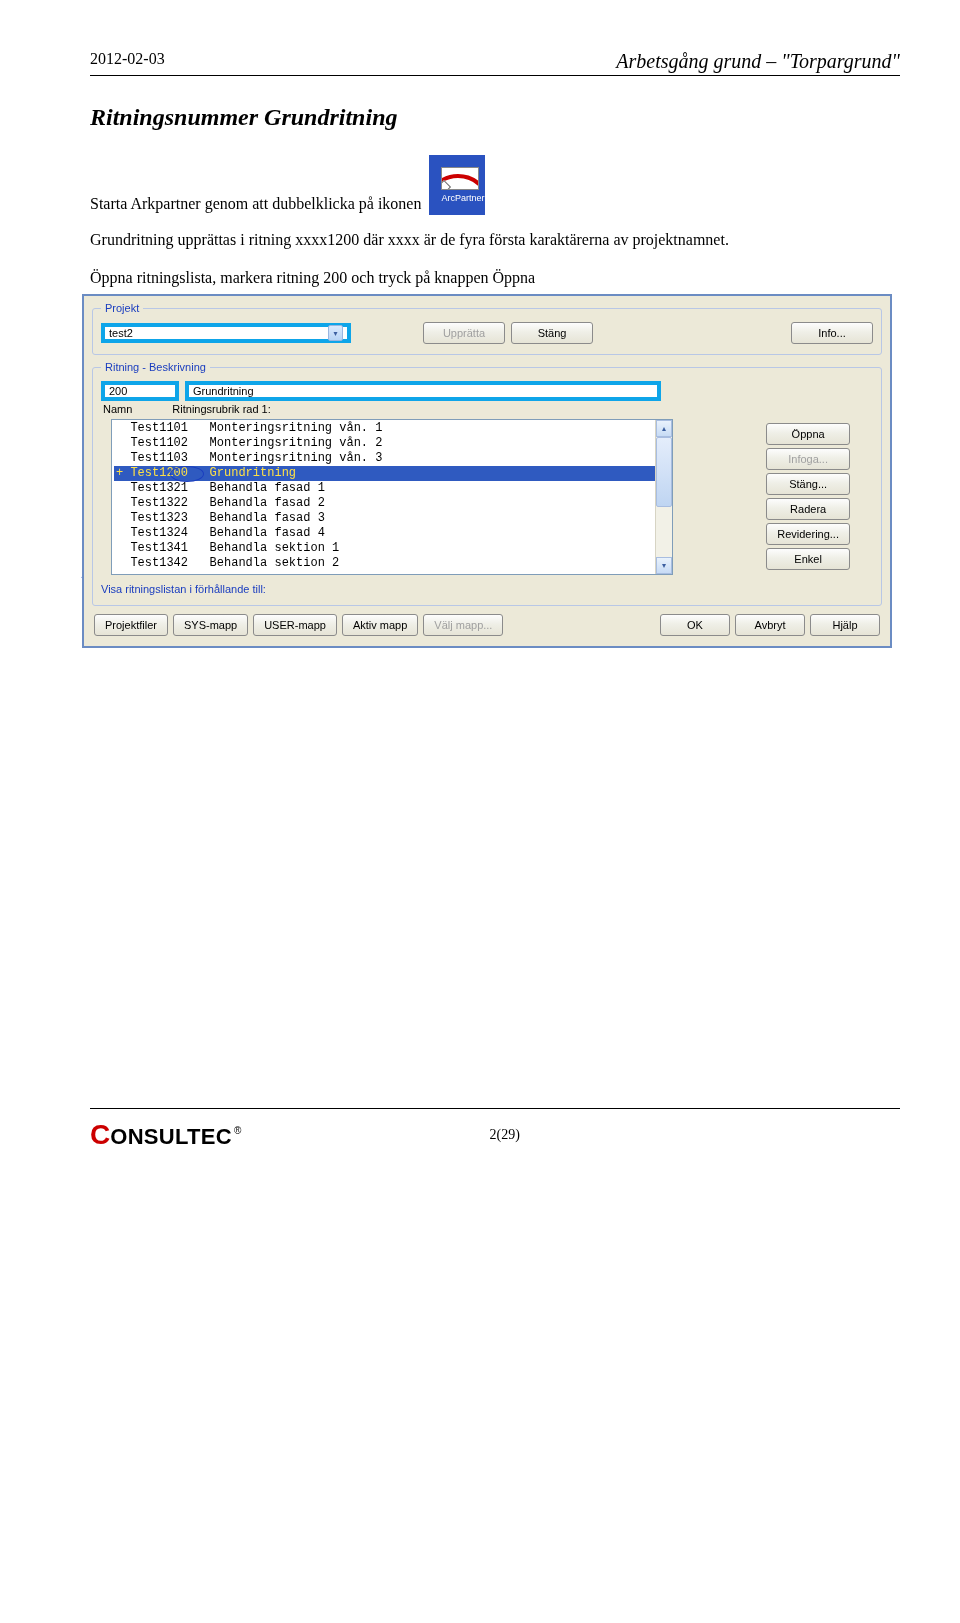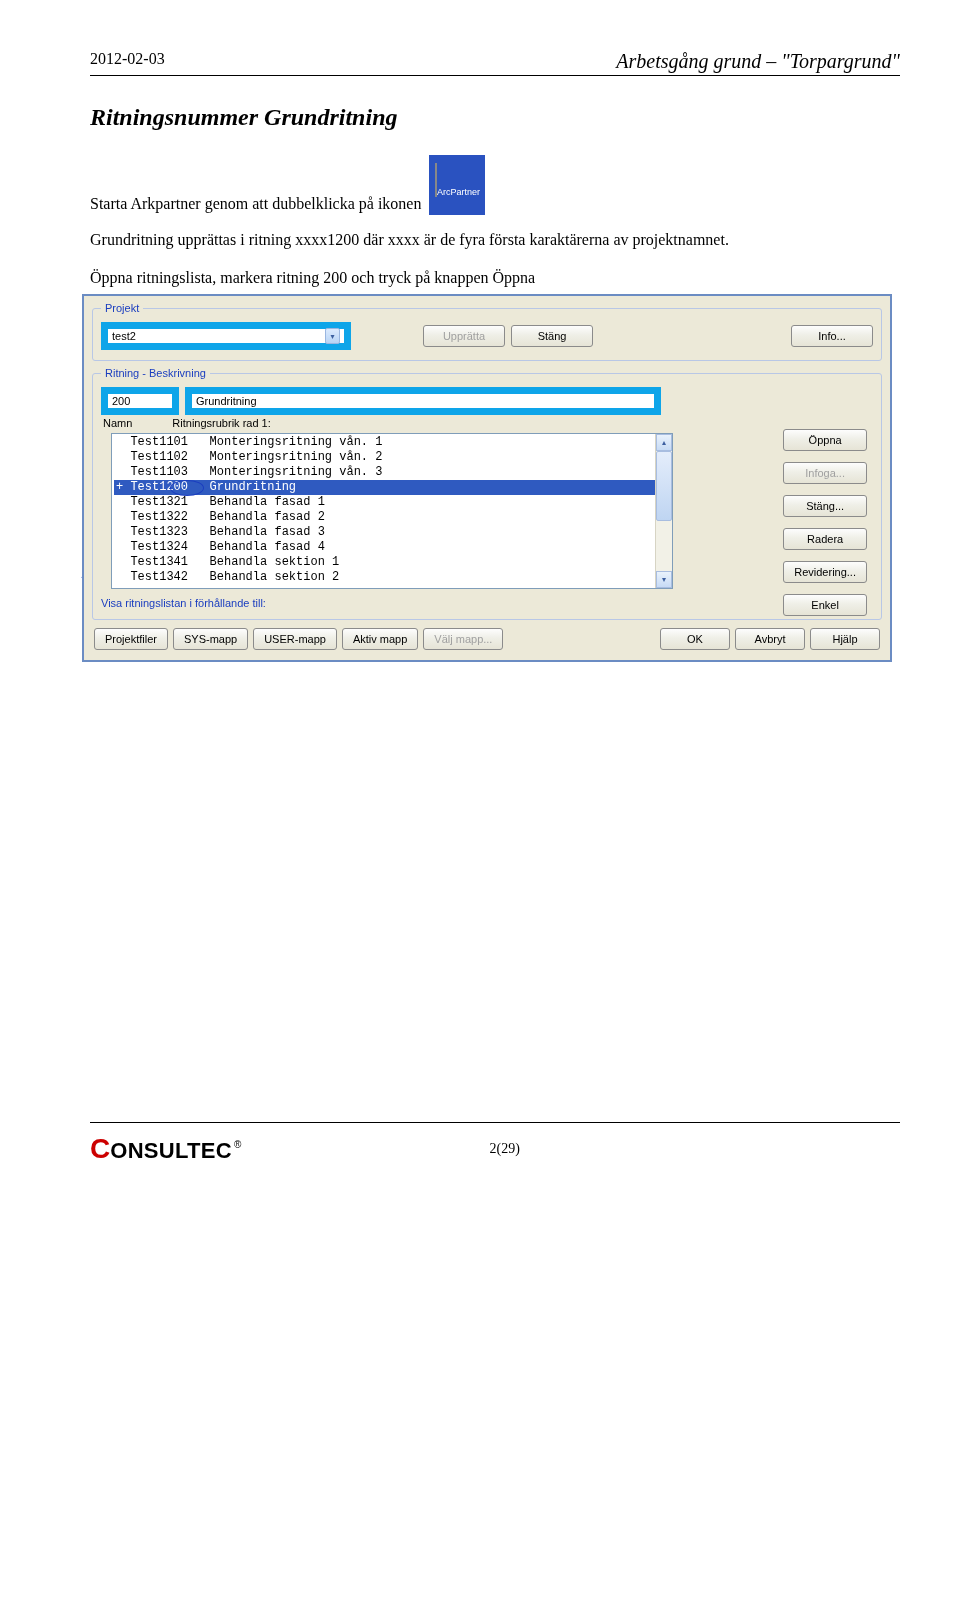--- a/index.html
+++ b/index.html
@@ -44,24 +44,24 @@
     display: flex;
     align-items: flex-end;
     gap: 8px;
     margin: 8px 0 14px 0;
   }
   .arc-icon {
     width: 56px;
     height: 60px;
     background: #2a52c0;
     display: flex;
-    flex-direction: row;
-    align-items: flex-end;
+    flex-direction: column;
+    align-items: flex-start;
     justify-content: center;
-    padding: 18px;
+    padding: 12px;
     position: relative;
   }
   .arc-icon-inner {
     width: 38px;
     height: 34px;
     background: #fff;
     border: 1px solid #888;
     position: relative;
     overflow: hidden;
   }
@@ -117,23 +117,23 @@
     color: #1a3dbf;
     padding: 0 4px;
     font-size: 11px;
   }
   .d-row {
     display: flex;
     align-items: center;
     gap: 6px;
   }
   .d-input, .d-select {
-    border: 7px solid #0ea5e9;
-    background: #fff;
-    height: 28px;
+    border: 4px solid #0ea5e9;
+    background: #fff;
+    height: 20px;
     padding: 1px 4px;
     font-family: Tahoma, Arial, sans-serif;
     font-size: 11px;
   }
   .d-select { width: 250px; display:flex; align-items:center; justify-content:space-between;}
   .d-select .caret {
     width: 15px; height: 16px;
     background: linear-gradient(#dbeafe,#b8d4f5);
     border:1px solid #9ab6e0; border-radius:2px;
     display:flex; align-items:center; justify-content:center;
@@ -167,21 +167,21 @@
     font-family: "Courier New", monospace;
     font-size: 12px;
     line-height: 15px;
     padding: 1px 0 0 2px;
     overflow: hidden;
     position: relative;
   }
   .list-row { white-space: pre; padding: 0 2px; }
   .list-row.sel {
     background: #2f5ac0;
-    color: #ffffff;
+    color: #fde047;
   }
   .circle-mark {
     position: absolute;
     border: 1.5px solid #1a3dbf;
     border-radius: 50%;
     width: 34px;
     height: 16px;
   }
   .scrollbar {
     width: 17px;
@@ -199,25 +199,25 @@
   .sb-thumb {
     height: 70px;
     margin: 0;
     background: linear-gradient(#e4edfb,#bfd5f2);
     border:1px solid #a8bde0;
     border-radius:2px;
   }
   .sb-track { flex:1; }
   .right-btns {
     position: absolute;
-    right: 14px;
+    right: 31px;
     top: 110px;
     display: flex;
     flex-direction: column;
-    gap: 11px;
+    gap: 3px;
   }
   .bottom-bar {
     display: flex;
     gap: 5px;
     align-items: center;
     padding: 2px 10px 10px 10px;
   }
   .cols-header {
     display:flex;
     gap: 40px;

